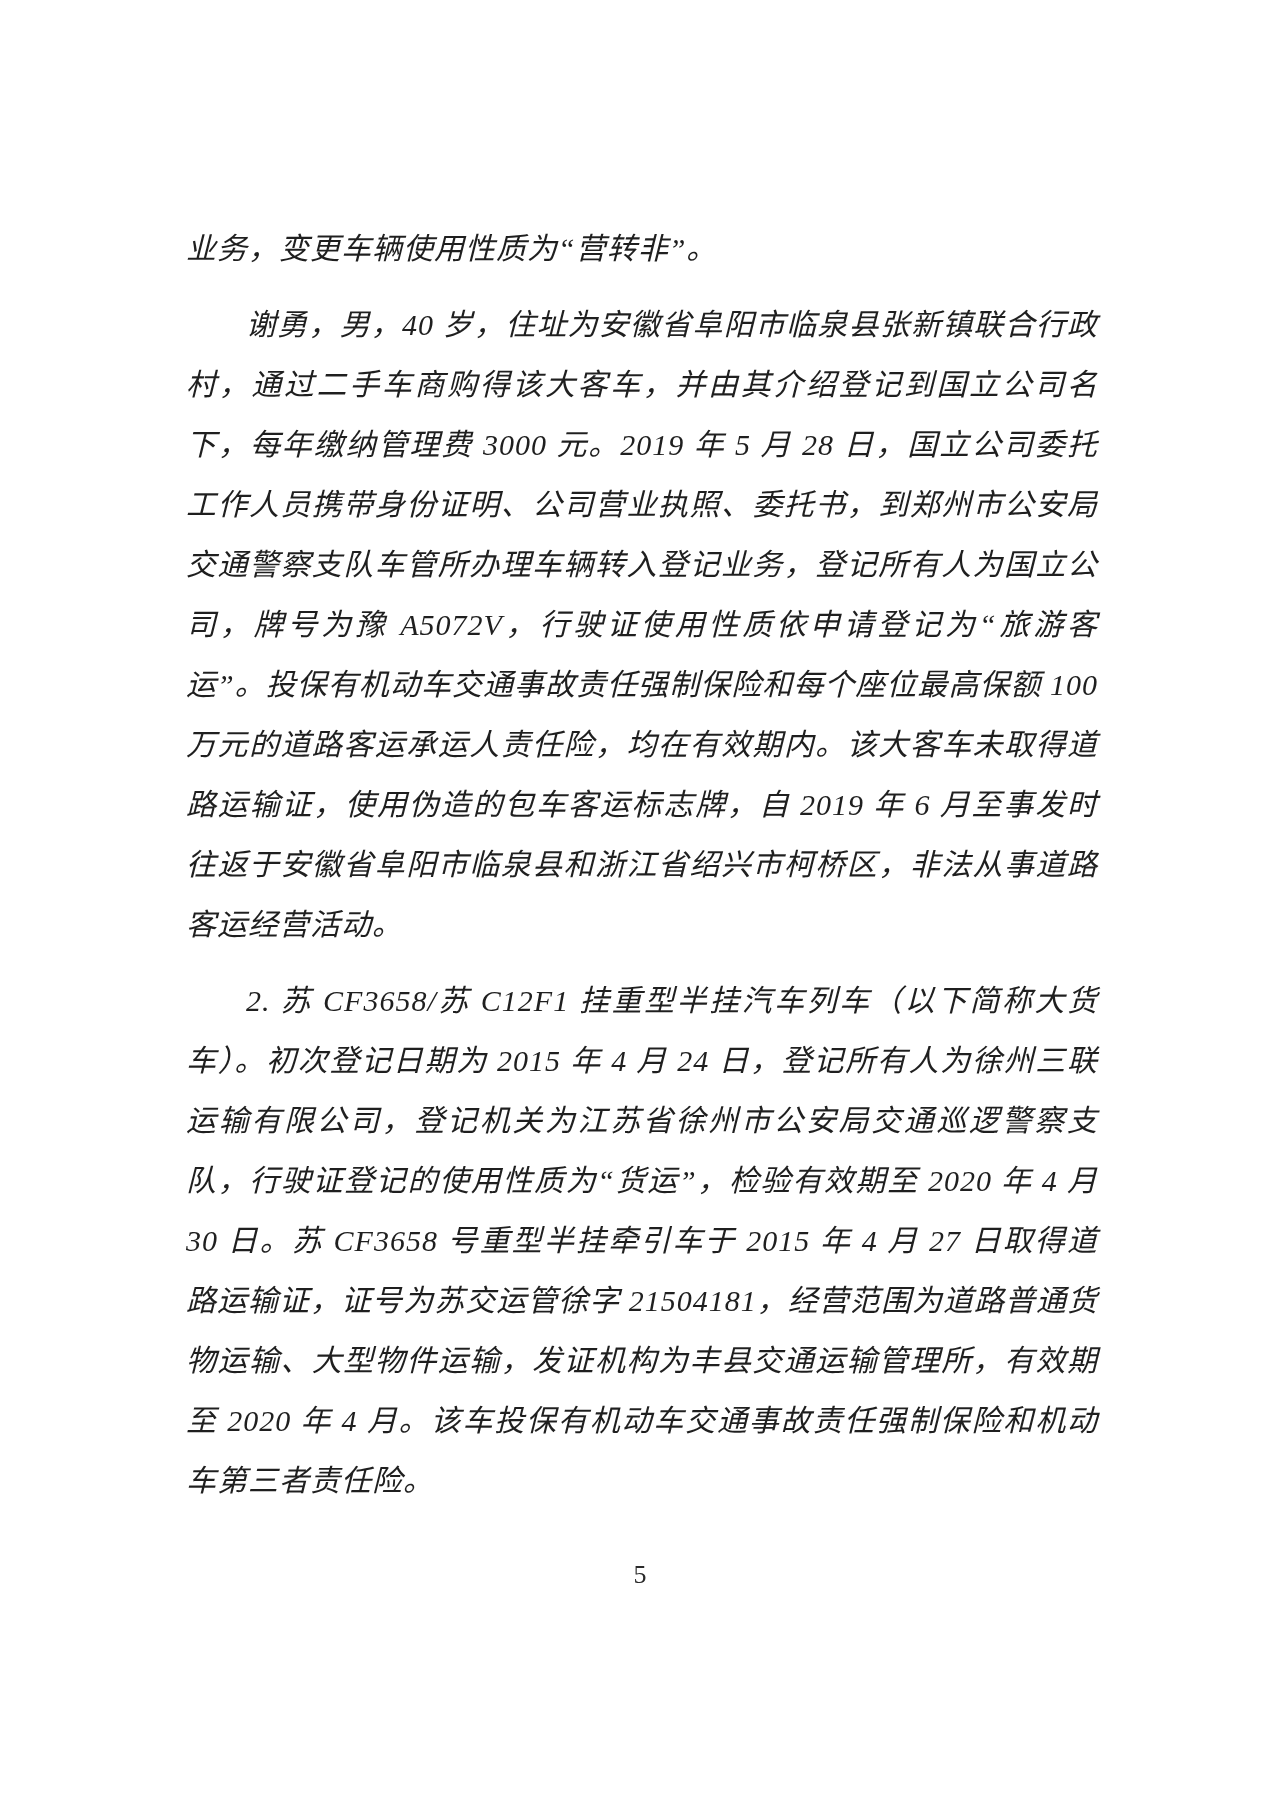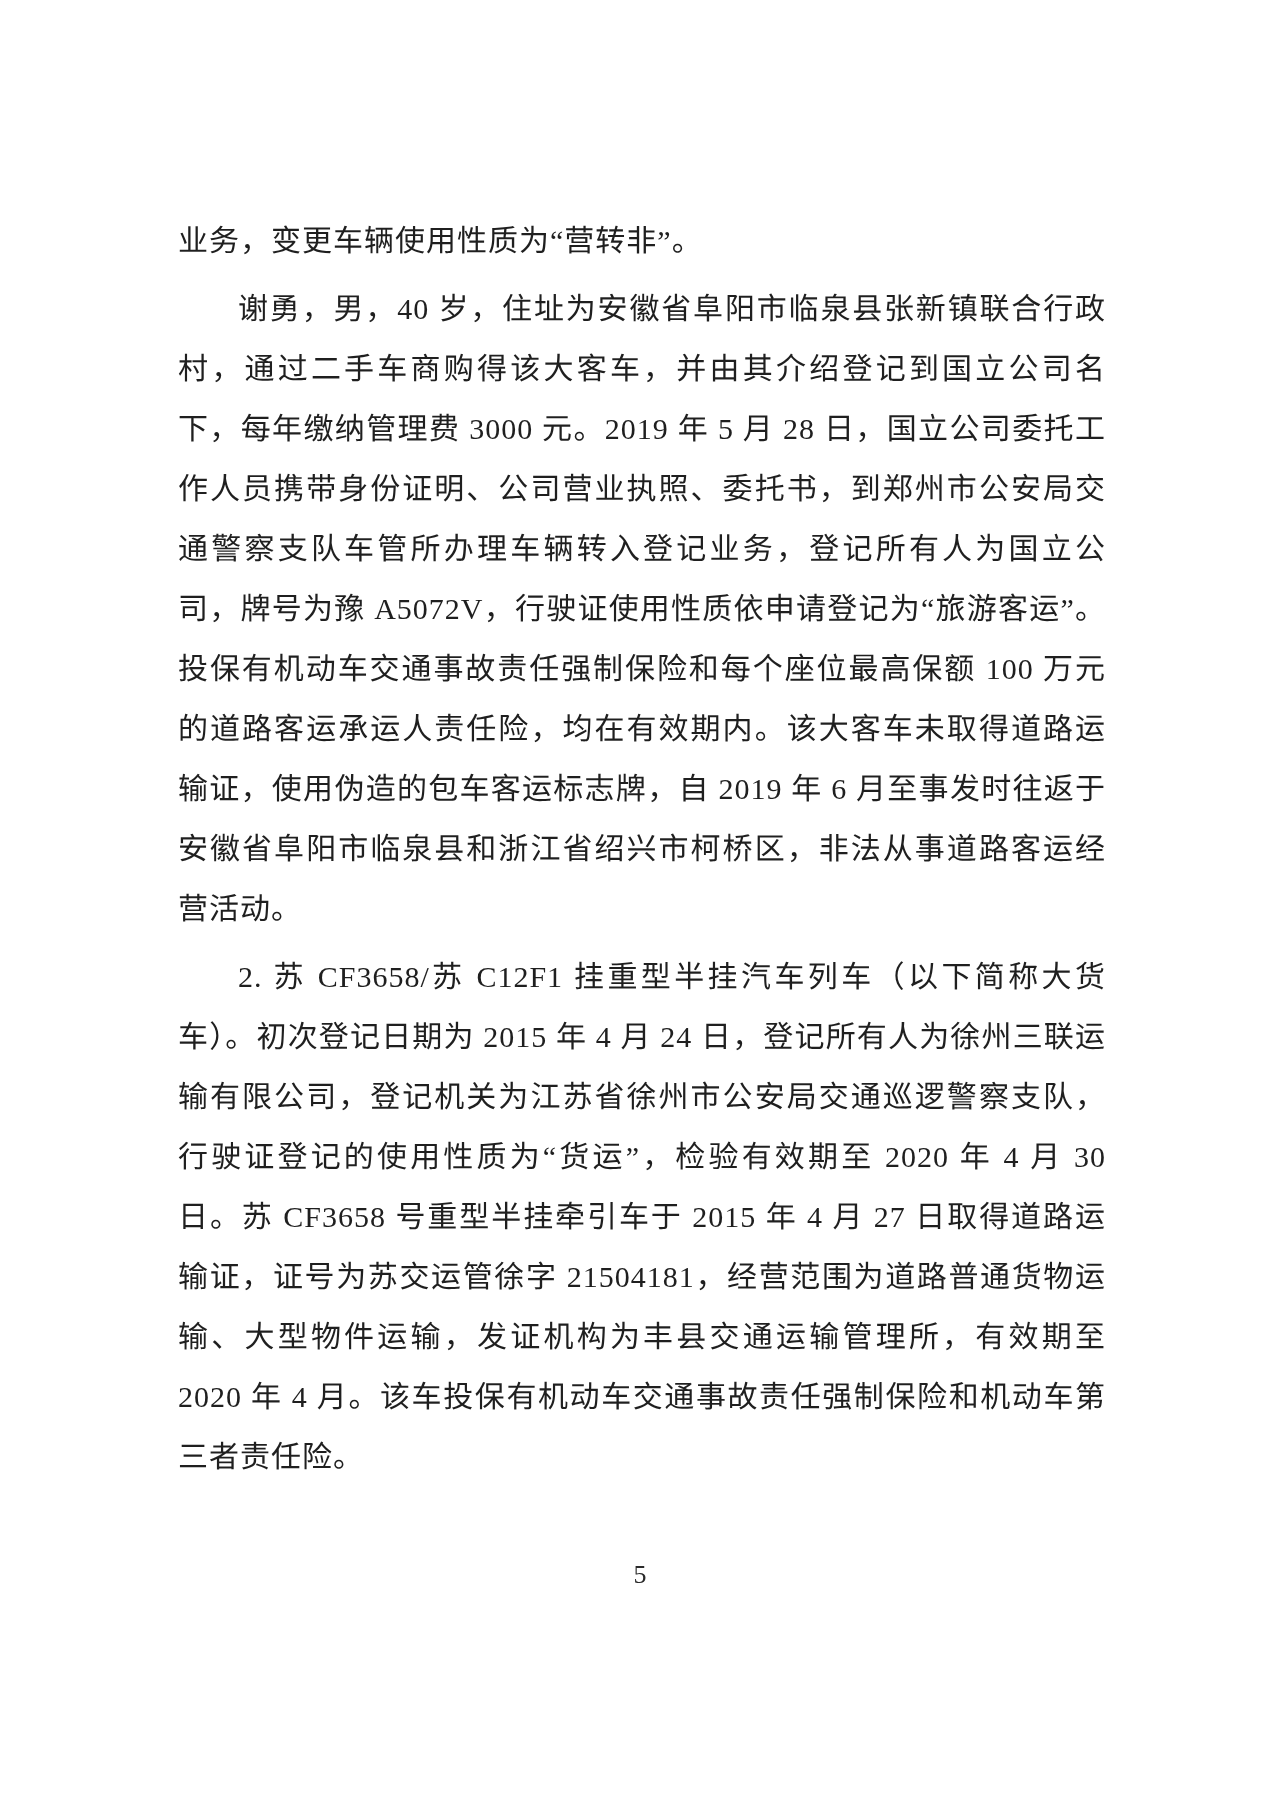--- a/index.html
+++ b/index.html
@@ -20,22 +20,23 @@
     left: 170px;
     top: 203px;
     width: 944px;
     font-size: 30px;
     line-height: 60px;
     letter-spacing: 1px;
     color: #1f1f1f;
     text-align: justify;
   }
   .para {
-    margin: 8px;
+    margin: 16px;
     padding: 0;
+    font-style: italic;
   }
   .para.indent {
     text-indent: 2em;
   }
   .para.heading {
     font-weight: bold;
   }
   .page-number {
     position: absolute;
     left: 0;

